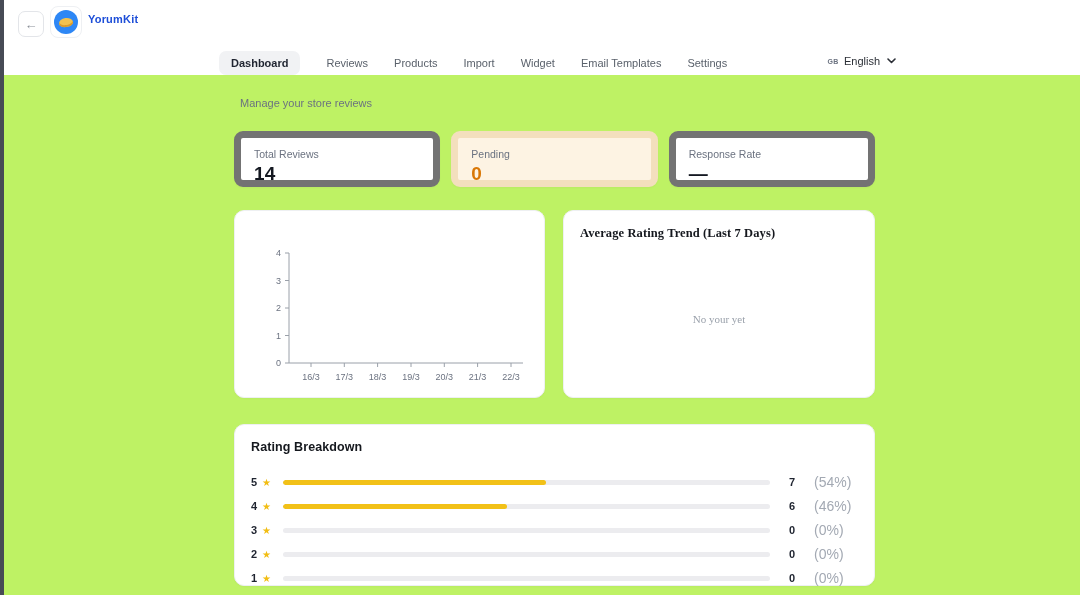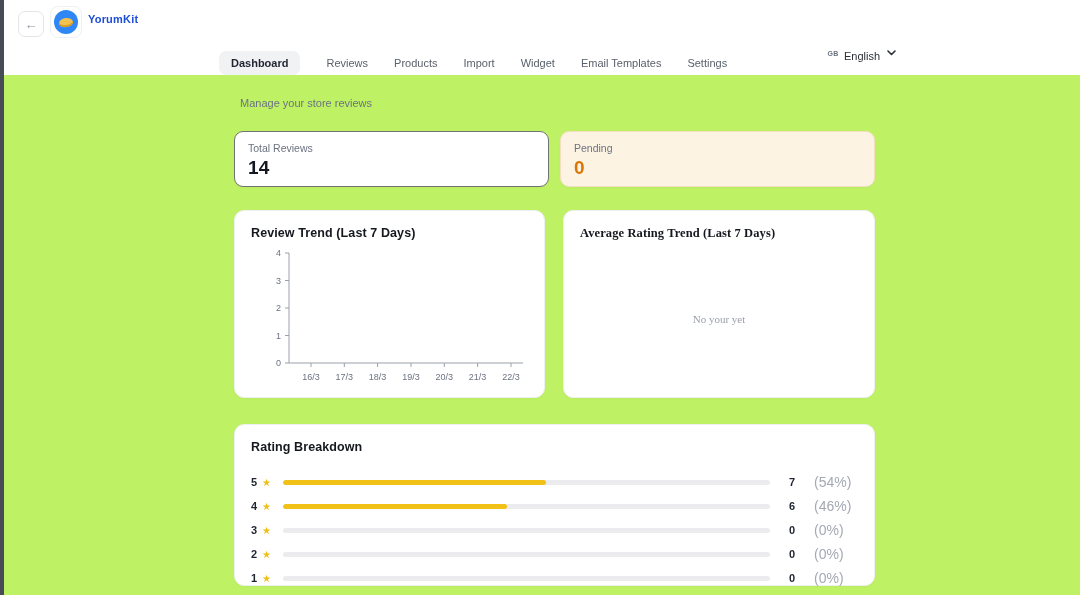--- a/index.html
+++ b/index.html
@@ -21,32 +21,32 @@
   .logo-circle::after { content:""; position:absolute; left:5px; top:8px; width:14px; height:9px;
     background:#f2c14e; border-radius:50% 50% 45% 45%; transform:rotate(-8deg); box-shadow:inset 0 -2px 0 #d89a2b; }
   .app-title { position:absolute; left:88px; top:13px; font-size:11px; font-weight:700; color:#1d4ed8; letter-spacing:.2px; }
 
   
   .nav { position:absolute; left:0; top:47px; width:1080px; height:28px; background:#fff; z-index:2; }
   .tabs { position:absolute; left:219px; top:0; display:flex; align-items:flex-end; gap:26px; height:28px; }
   .tab { background:none; border:none; font-family:inherit; font-size:11px; color:#5a616b; font-weight:500;
     cursor:pointer; padding:6px 0; white-space:nowrap; }
   .tab.active { background:#f1f2f4; border-radius:7px; padding:6px 12px; color:#1f2430; font-weight:700; }
-  .lang { position:absolute; right:184px; top:3px; display:flex; align-items:flex-start; gap:5px; cursor:pointer; height:22px; }
+  .lang { position:absolute; right:184px; top:3px; display:flex; align-items:center; gap:5px; cursor:pointer; height:22px; }
   .lang .flag { font-size:7px; font-weight:700; color:#6b7280; letter-spacing:.5px; }
   .lang .lname { font-size:11px; color:#2b2f36; }
   .lang svg { margin-left:2px; }
 
   
   .content { position:absolute; left:0; top:72px; width:1080px; height:523px; background:#bef264; }
   .col { position:absolute; left:234px; top:0; width:641px; height:523px; }
   .subtitle { position:absolute; left:6px; top:25px; font-size:11px; color:#6b7280; }
 
   .stats-row { position:absolute; left:0; top:59px; width:641px; height:56px; display:flex; gap:11px; }
-  .stat-card { flex:1; background:#fff; border:1px solid #737373; border-radius:9px; padding:10px 13px;
+  .stat-card { flex:1; background:#fff; border:7px solid #737373; border-radius:9px; padding:10px 13px;
     box-shadow:0 1px 2px rgba(20,24,33,.03); }
   .stat-card.highlight { background:#fdf3e3; border-color:#f3dfbd; }
   .stat-label { font-size:10.5px; color:#6b7280; }
   .stat-value { font-size:19px; font-weight:700; color:#141821; margin-top:3px; letter-spacing:.2px; }
   .stat-card.highlight .stat-value { color:#d97706; }
 
   .panel { position:absolute; background:#fff; border:1px solid #eef0f2; border-radius:10px;
     box-shadow:0 1px 2px rgba(20,24,33,.03); }
   .panel h3 { font-size:12.5px; font-weight:700; color:#15181e; padding:15px 16px 0 16px; letter-spacing:.1px; }
   .panel-left  { left:0;   top:138px; width:311px; height:188px; }
@@ -109,24 +109,27 @@
 
       <div class="stats-row">
         <div class="stat-card">
           <div class="stat-label">Total Reviews</div>
           <div class="stat-value">14</div>
         </div>
         <div class="stat-card highlight">
           <div class="stat-label">Pending</div>
           <div class="stat-value">0</div>
         </div>
+        <div class="stat-card">
+          <div class="stat-label">Response Rate</div>
+          <div class="stat-value">—</div>
+        </div>
       </div>
 
       <section class="panel panel-left">
-        <h3>Review Trend (Last 7 Days)</h3>
         <div class="chart-wrap">
           <svg width="265" height="148" viewBox="0 0 265 148">
 
             <line x1="18" y1="8" x2="18" y2="118" stroke="#9aa0a9" stroke-width="1"></line>
             <line x1="18" y1="118" x2="252" y2="118" stroke="#9aa0a9" stroke-width="1"></line>
 
             <line x1="14" y1="8" x2="18" y2="8" stroke="#9aa0a9" stroke-width="1"></line>
             <line x1="14" y1="35.5" x2="18" y2="35.5" stroke="#9aa0a9" stroke-width="1"></line>
             <line x1="14" y1="63" x2="18" y2="63" stroke="#9aa0a9" stroke-width="1"></line>
             <line x1="14" y1="90.5" x2="18" y2="90.5" stroke="#9aa0a9" stroke-width="1"></line>

